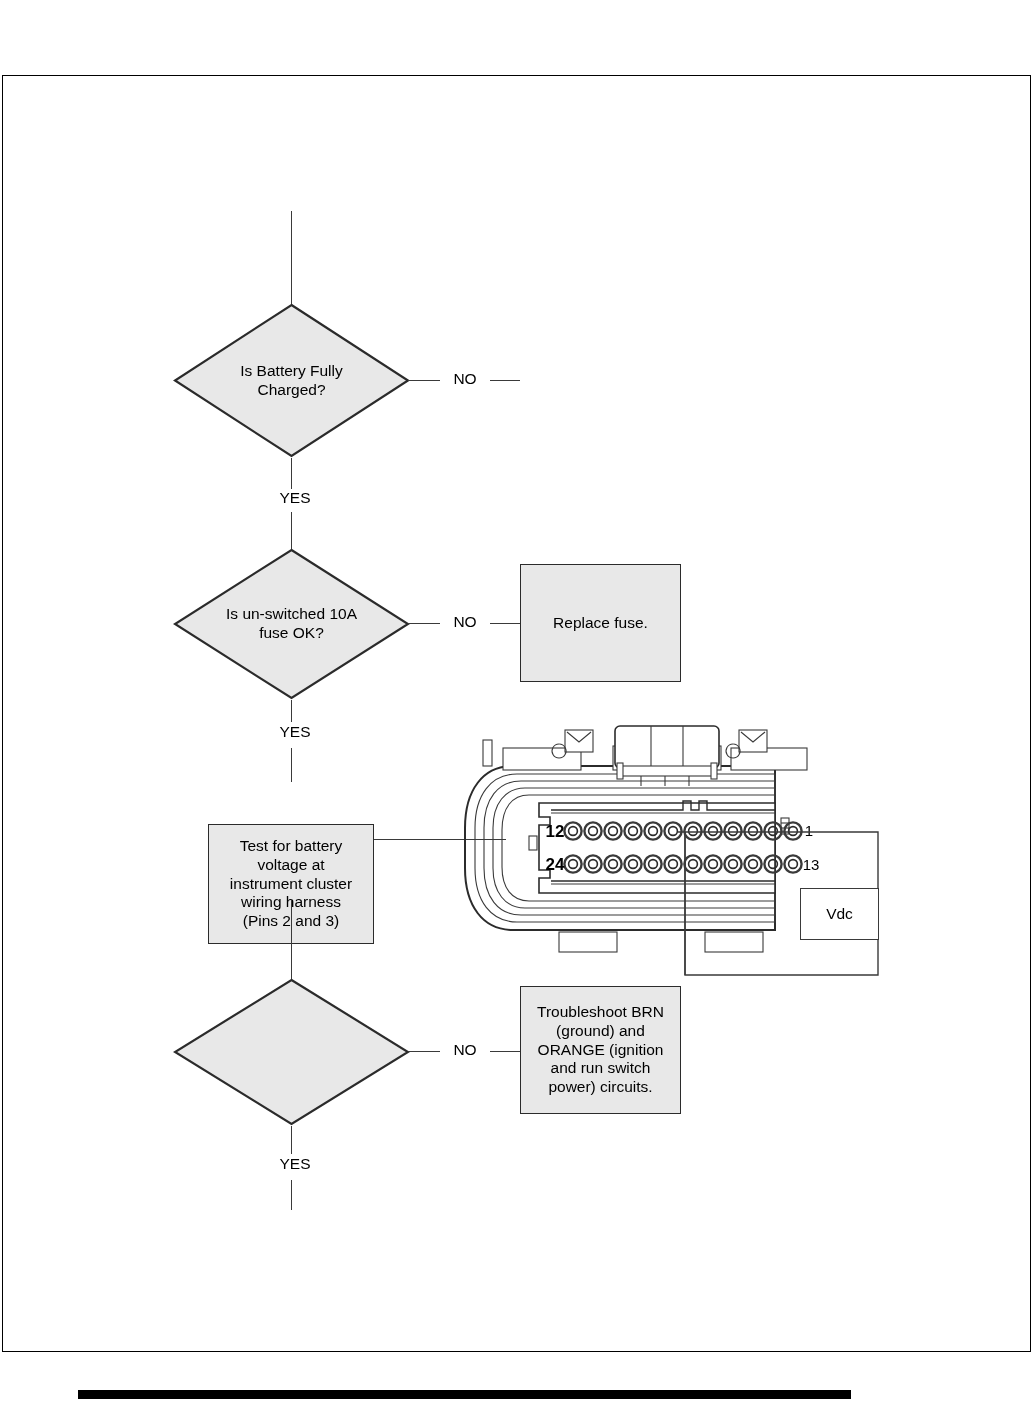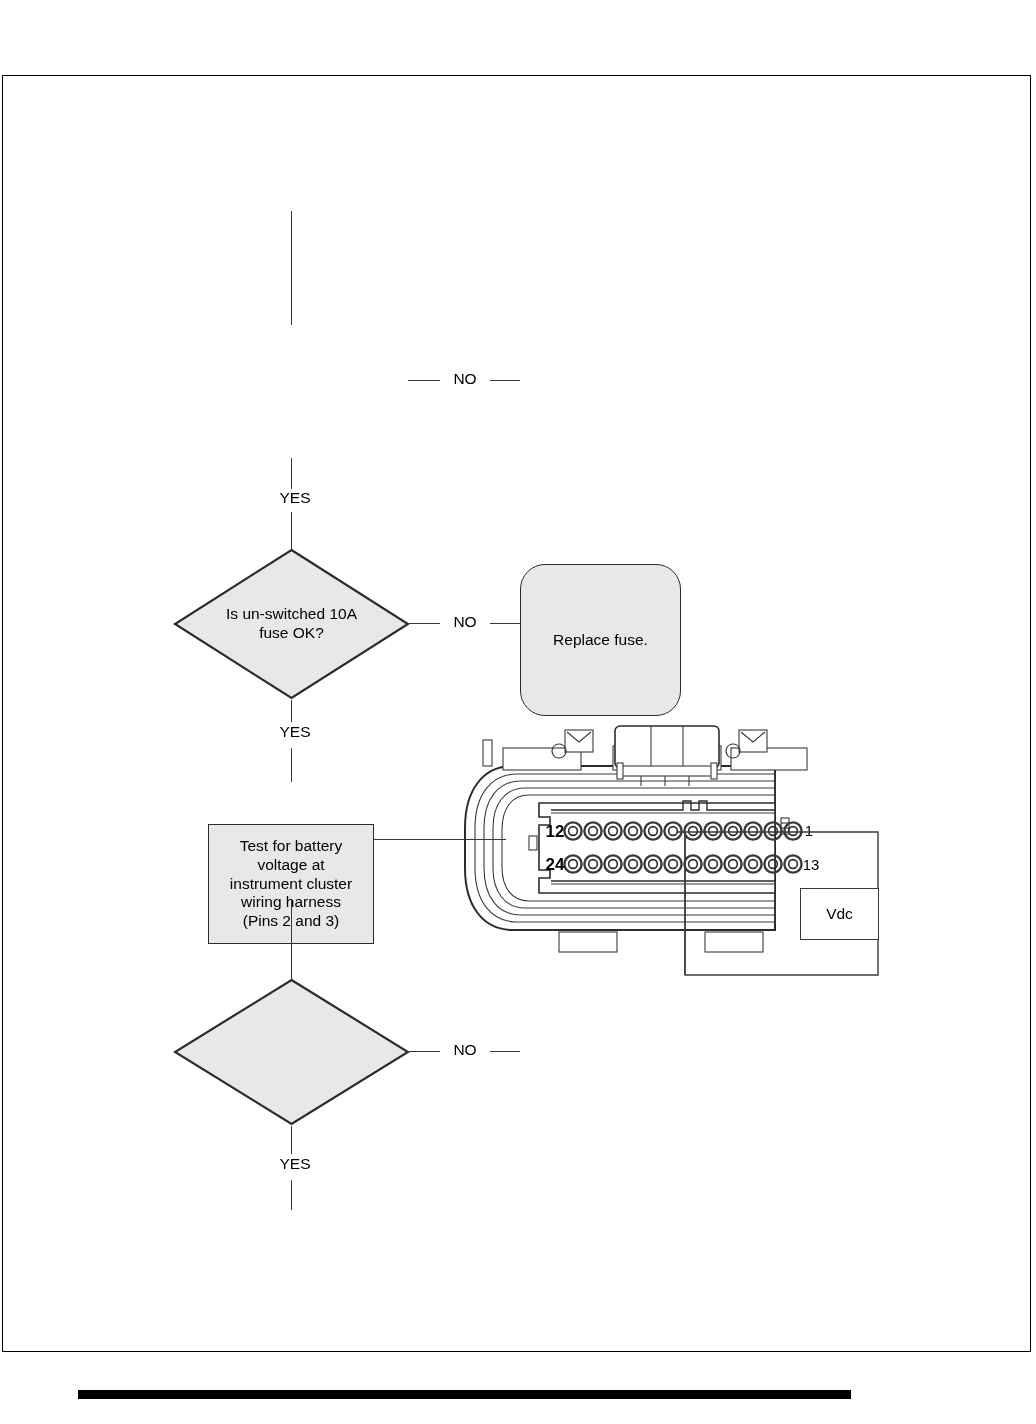--- a/index.html
+++ b/index.html
@@ -136,41 +136,48 @@
 <body>
 
 <div id="page-frame"></div>
 <div id="bottom-rule"></div>
 
 <div id="flow">
 
 
   <div class="line-v" style="left:291px; top:211px; height:114px;"></div>
 
+  <div class="node decision" style="left:173px; top:303px; width:237px; height:155px;">
+    <svg class="dia-svg" viewBox="0 0 237 155" preserveAspectRatio="none">
+      <polygon points="118.5,2 235,77.5 118.5,153 2,77.5" fill="#e8e8e8" stroke="#2b2b2b" stroke-width="2.2"></polygon>
+    </svg>
+    <span class="dia-label">Is Battery Fully
+Charged?</span>
+  </div>
 
   <div class="line-h" style="left:408px; top:380px; width:112px;"></div>
   <div class="edge-label" style="left:440px; top:370px; width:44px;">NO</div>
 
 
   <div class="line-v" style="left:291px; top:458px; height:33px;"></div>
   <div class="edge-label" style="left:268px; top:489px; width:48px;">YES</div>
   <div class="line-v" style="left:291px; top:512px; height:42px;"></div>
 
   <div class="node decision" style="left:173px; top:548px; width:237px; height:152px;">
     <svg class="dia-svg" viewBox="0 0 237 152" preserveAspectRatio="none">
       <polygon points="118.5,2 235,76 118.5,150 2,76" fill="#e8e8e8" stroke="#2b2b2b" stroke-width="2.2"></polygon>
     </svg>
     <span class="dia-label">Is un-switched 10A
 fuse OK?</span>
   </div>
 
   <div class="line-h" style="left:408px; top:623px; width:112px;"></div>
   <div class="edge-label" style="left:440px; top:613px; width:44px;">NO</div>
 
-  <div class="node process" style="left:520px; top:564px; width:161px; height:152px;border-radius:25px;">
+  <div class="node process" style="left:520px; top:564px; width:161px; height:118px;">
     <span>Replace fuse.</span>
   </div>
 
   <div class="line-v" style="left:291px; top:700px; height:22px;"></div>
   <div class="edge-label" style="left:268px; top:723px; width:48px;">YES</div>
   <div class="line-v" style="left:291px; top:748px; height:34px;"></div>
 
   <div class="node process" style="left:208px; top:779px; width:166px; height:120px;margin-top:45px;">
     <span>Test for battery
 voltage at
@@ -185,20 +192,27 @@
 
   <div class="node decision" style="left:173px; top:978px; width:237px; height:148px;">
     <svg class="dia-svg" viewBox="0 0 237 148" preserveAspectRatio="none">
       <polygon points="118.5,2 235,74 118.5,146 2,74" fill="#e8e8e8" stroke="#2b2b2b" stroke-width="2.2"></polygon>
     </svg>
   </div>
 
   <div class="line-h" style="left:408px; top:1051px; width:112px;"></div>
   <div class="edge-label" style="left:440px; top:1041px; width:44px;">NO</div>
 
+  <div class="node process" style="left:520px; top:986px; width:161px; height:128px;">
+    <span>Troubleshoot BRN
+(ground) and
+ORANGE (ignition
+and run switch
+power) circuits.</span>
+  </div>
 
   <div class="line-v" style="left:291px; top:1126px; height:28px;"></div>
   <div class="edge-label" style="left:268px; top:1155px; width:48px;">YES</div>
   <div class="line-v" style="left:291px; top:1180px; height:30px;"></div>
 
 
   <svg id="connector-art" viewBox="0 0 400 275">
     <g fill="none" stroke="#3a3a3a" stroke-width="1.1">
 
       <path d="M 58 48 C 28 48 10 72 10 110 L 10 150 C 10 188 28 212 58 212

